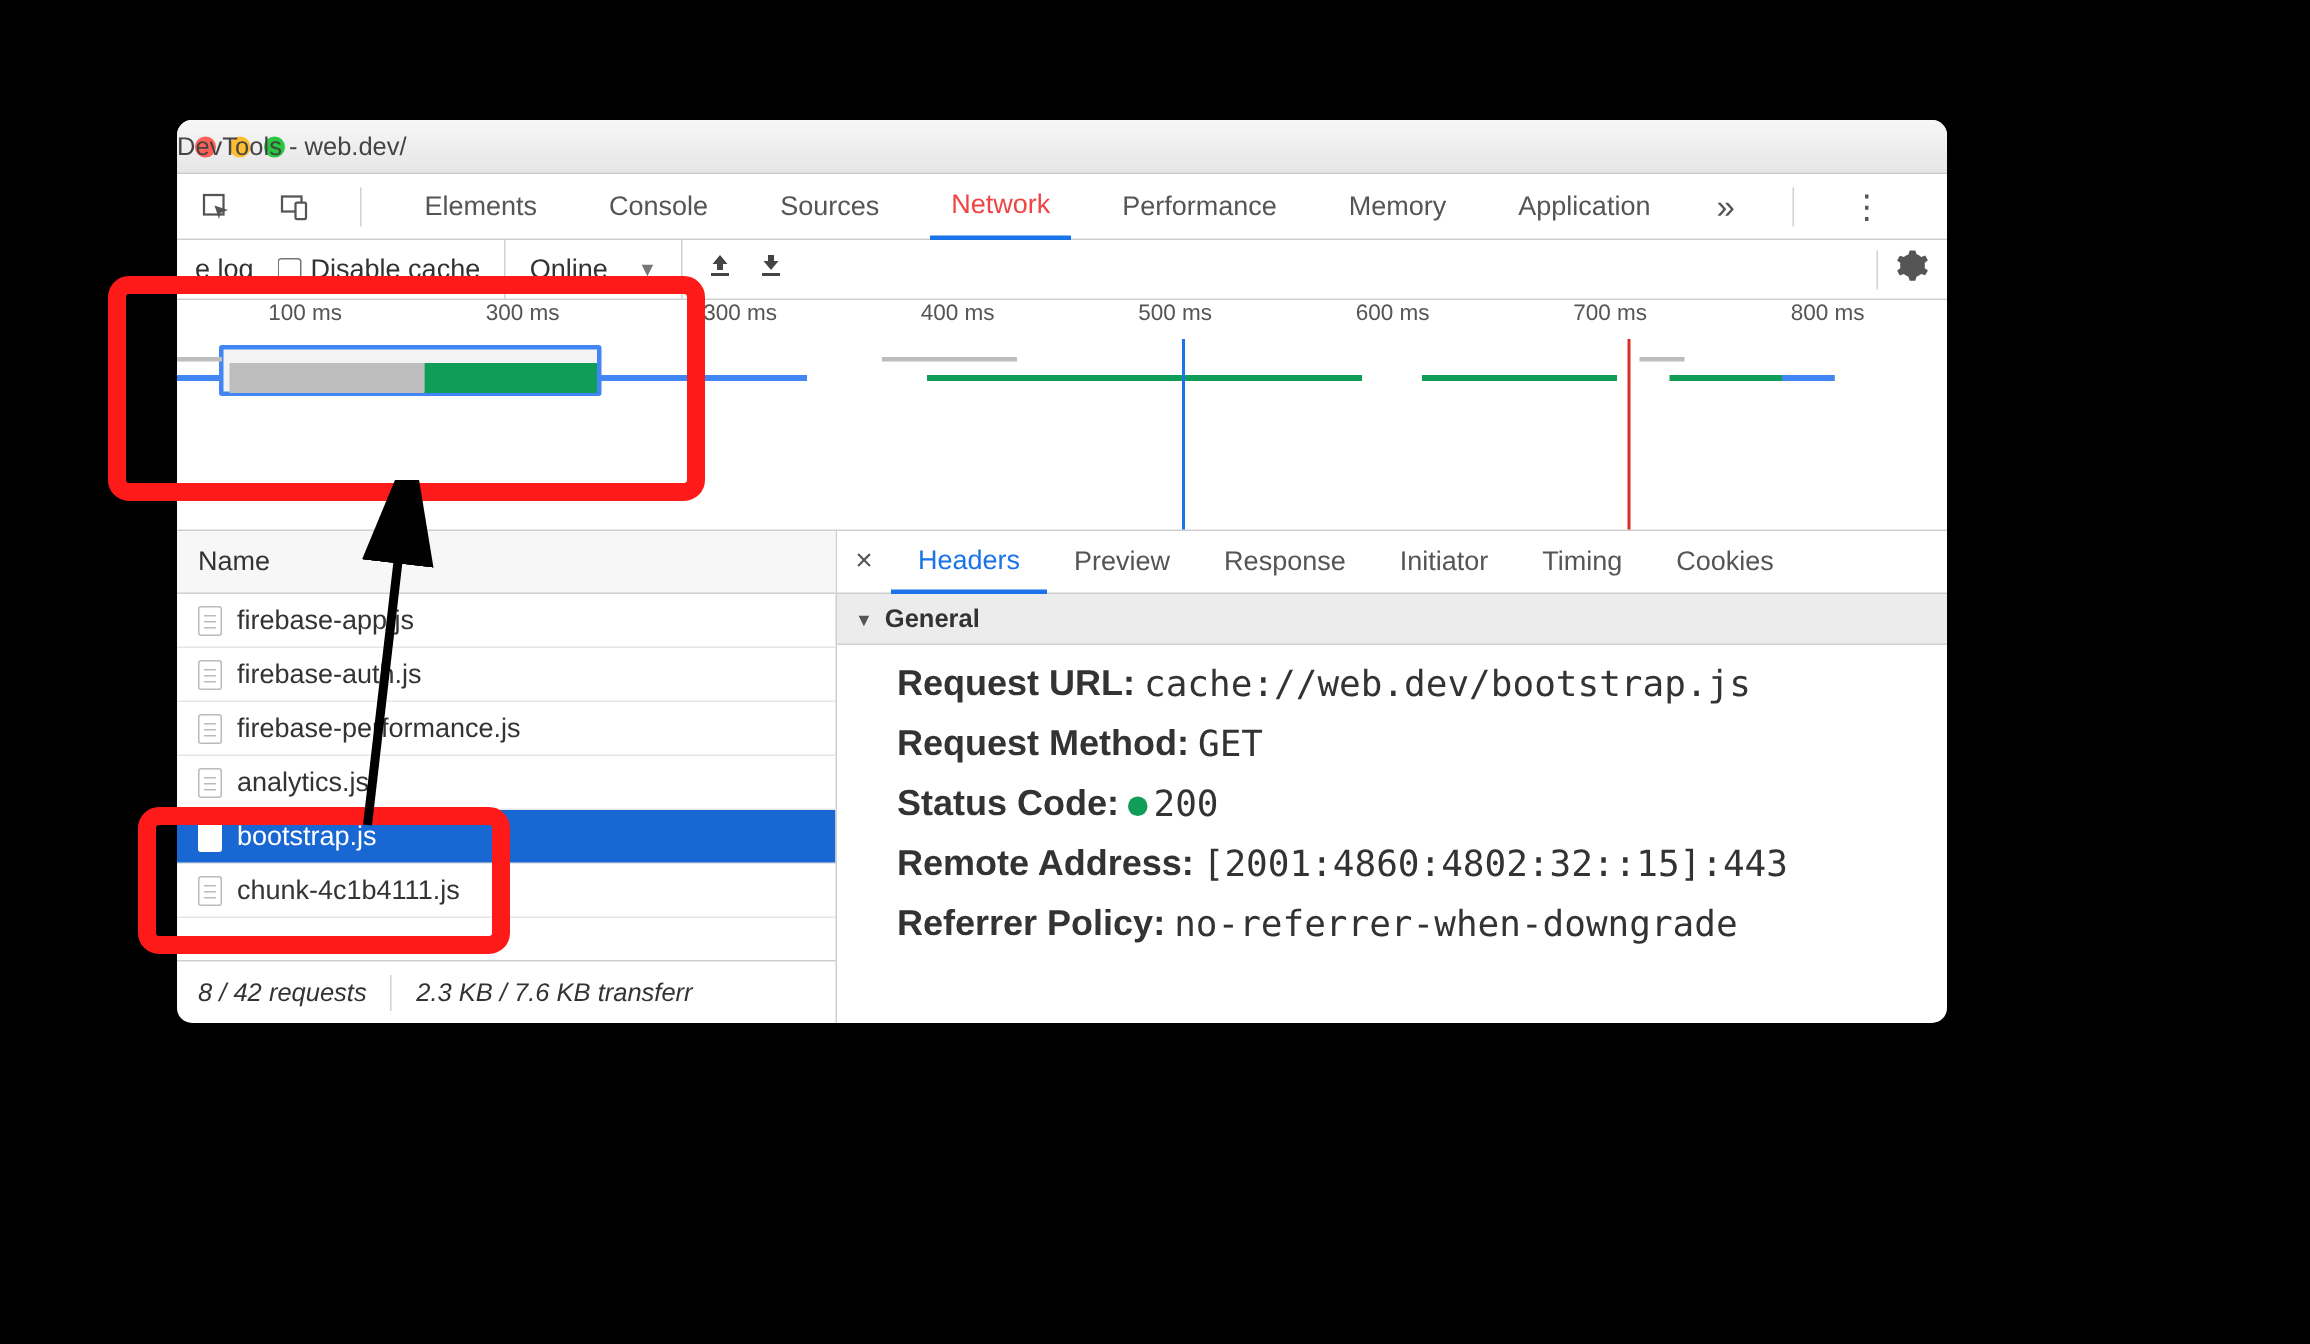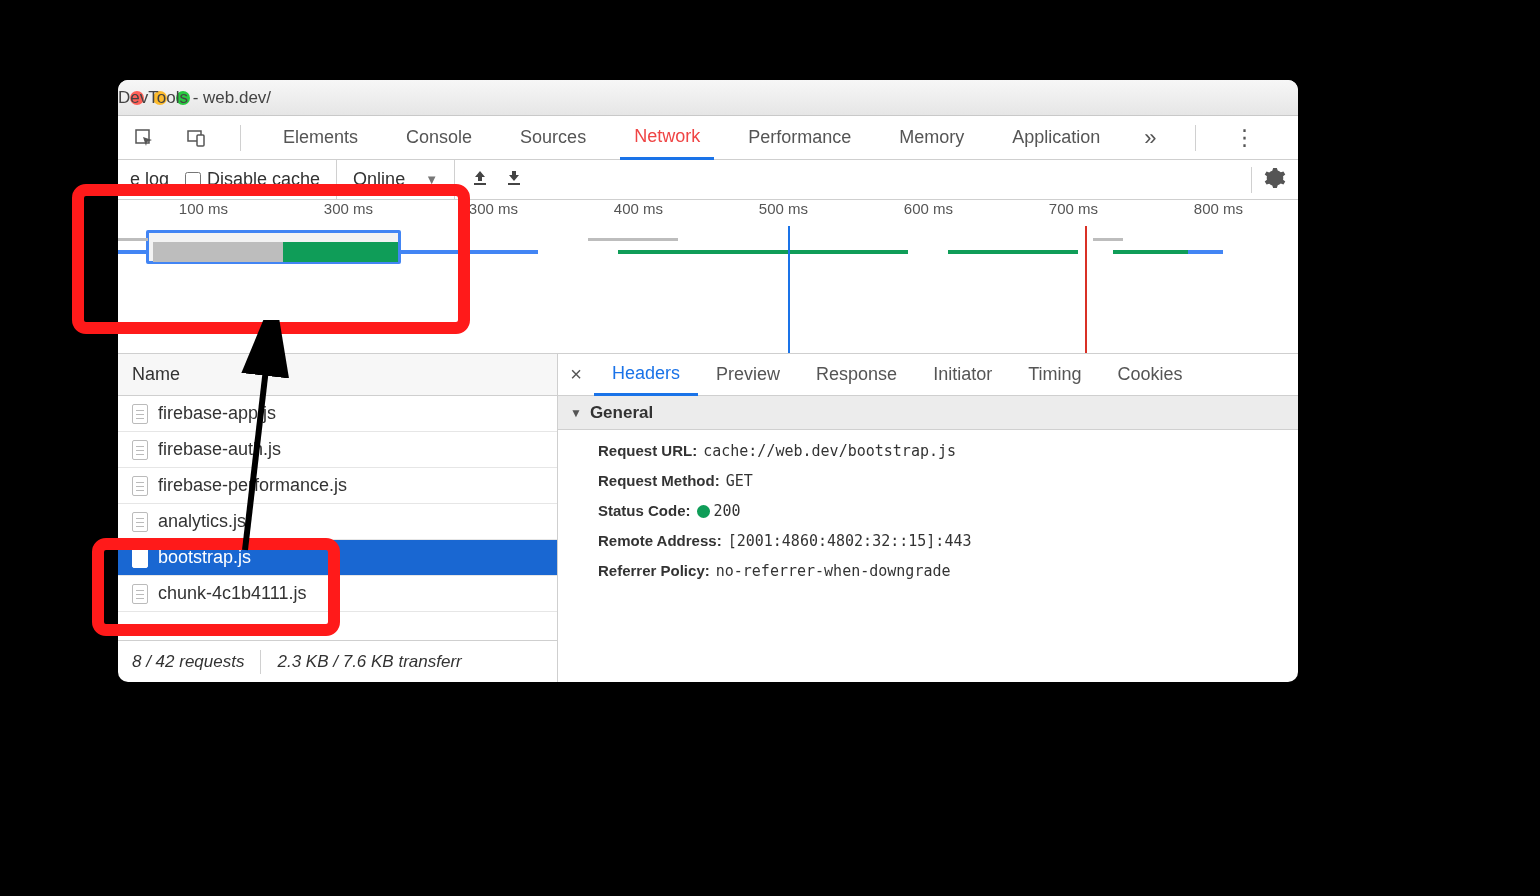--- a/index.html
+++ b/index.html
@@ -169,21 +169,21 @@
     height:34px; background:#ececec; display:flex; align-items:center;
     padding:0 12px; font-weight:700; font-size:17px; color:#333;
     border-bottom:1px solid #d0d0d0;
   }
   .section-head .tri { margin-right:8px; font-size:12px; color:#555; }
   .details {
     padding:6px 0 10px 0;
   }
   .drow {
     padding:6px 16px 6px 40px;
-    font-size:15px;
+    font-size:24px;
     display:flex; flex-wrap:wrap; gap:6px;
   }
   .drow .k { font-weight:700; }
   .drow .v.mono { font-family: Menlo, monospace; }
   .status-dot {
     width:13px; height:13px; border-radius:50%;
     background:#0f9d58; display:inline-block; margin-right:4px;
     vertical-align:middle;
   }
   .red-box {

